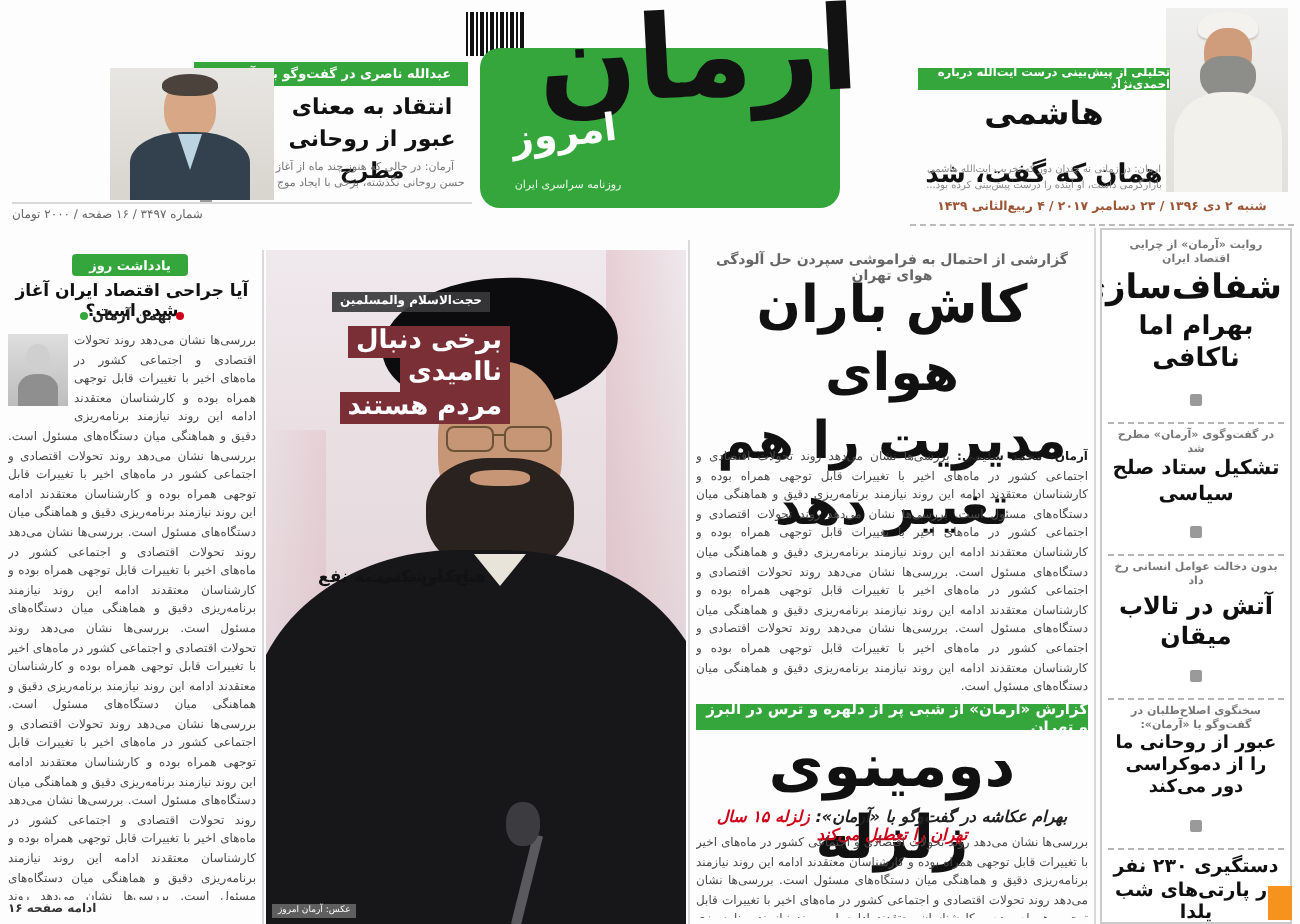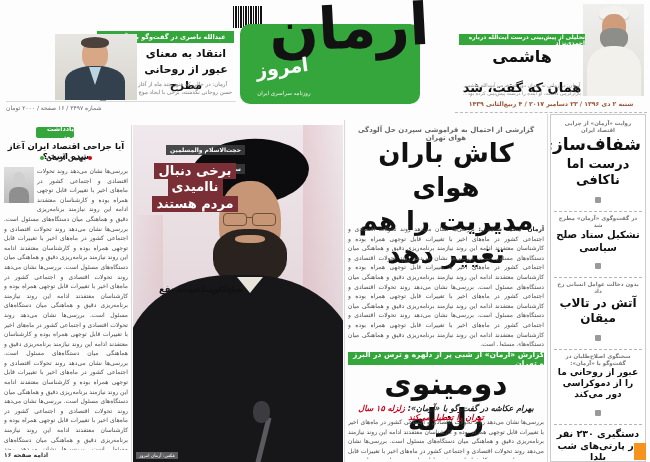--- a/index.html
+++ b/index.html
@@ -68,21 +68,21 @@
   <div class="abs hl c" style="left:459px;top:47px;width:126px;font-size:16px;">هاشمی</div>
   <div class="abs hl c" style="left:459px;top:80px;width:126px;font-size:13px;">همان که گفت، شد</div>
   <div class="abs rtl c" style="left:459px;top:82px;width:126px;height:16px;font-size:5px;color:#888;line-height:1.5;overflow:hidden;">آرمان: در زمانی نه چندان دور که تخریب آیت‌الله هاشمی بازارگرمی داشت، او آینده را درست پیش‌بینی کرده بود...</div>
 
   <div class="abs c dash" style="left:455px;top:100px;width:192px;height:13px;font-size:6.2px;color:#9b5434;font-weight:bold;">شنبه ۲ دی ۱۳۹۶ / ۲۳ دسامبر ۲۰۱۷ / ۴ ربیع‌الثانی ۱۴۳۹</div>
 
   <div class="abs vline" style="left:131px;top:125px;height:337px;"></div>
   <div class="abs vline" style="left:344px;top:120px;height:342px;"></div>
   <div class="abs vline" style="left:547px;top:114px;height:348px;"></div>
 
-  <div class="abs greenstrip" style="left:36px;top:127px;width:38px;height:11px;font-size:6.5px;border-radius:2px;">یادداشت روز</div>
+  <div class="abs greenstrip" style="left:36px;top:127px;width:58px;height:11px;font-size:6.5px;border-radius:2px;">یادداشت روز</div>
   <div class="abs hl c rtl" style="left:4px;top:141px;width:124px;font-size:8.5px;">آیا جراحی اقتصاد ایران آغاز شده است؟</div>
   <div class="abs c rtl" style="left:4px;top:154px;width:124px;font-size:7px;font-weight:bold;color:#222;">
     <span class="dot" style="background:#d0021b;"></span>
     <span>بهمن آرمان</span>
     <span class="dot" style="background:#35a63c;"></span>
   </div>
   <div class="abs rtl body-txt" style="left:4px;top:166px;width:124px;height:284px;">
     <span class="ph" style="float:left;position:relative;display:block;width:30px;height:36px;margin:1px 3px 2px 0;background:linear-gradient(180deg,#dedede,#bdbdbd);">
       <span style="position:absolute;left:9px;top:5px;width:12px;height:14px;background:#cfcfcf;border-radius:48%;display:block;"></span>
       <span style="position:absolute;left:5px;top:20px;width:20px;height:16px;background:#8f8f8f;border-radius:45% 45% 0 0;display:block;"></span>
@@ -109,21 +109,21 @@
     <div style="left:-8px;top:150px;width:230px;height:190px;background:#17171a;border-radius:45% 45% 0 0;"></div>
     <div style="left:104px;top:152px;width:26px;height:16px;background:#e8e4da;clip-path:polygon(0 0,100% 0,50% 100%);"></div>
 
     <div style="left:128px;top:292px;width:5px;height:46px;background:#5a5a5e;transform:rotate(14deg);"></div>
     <div style="left:120px;top:276px;width:17px;height:22px;background:#3c3c40;border-radius:45%;"></div>
 
     <div class="rtl" style="left:2px;top:12px;width:110px;text-align:right;">
       <span class="lbl-line">حجت‌الاسلام والمسلمین</span><br>
       <span class="lbl-line">سید علی خمینی:</span>
     </div>
-    <div class="rtl" style="left:2px;top:38px;width:120px;text-align:center;font-size:13px;">
+    <div class="rtl" style="left:2px;top:38px;width:120px;text-align:right;font-size:13px;">
       <span class="qline">برخی دنبال</span><br>
       <span class="qline">ناامیدی</span><br>
       <span class="qline">مردم هستند</span>
     </div>
     <div class="rtl" style="left:6px;top:158px;width:104px;text-align:right;font-size:8.5px;font-weight:900;color:#121212;line-height:1.5;">
       <div>ساختارشکنی به نفع</div>
       <div>هیچ‌کس نیست</div>
     </div>
     <div style="left:3px;bottom:3px;background:rgba(120,120,120,.75);color:#fff;font-size:4.5px;padding:1px 3px;" class="rtl">عکس: آرمان امروز</div>
   </div>
@@ -144,21 +144,21 @@
   <div class="abs c rtl" style="left:348px;top:404px;width:196px;font-size:8px;font-weight:bold;color:#222;font-style:italic;">
     <span>بهرام عکاشه در گفت‌وگو با «آرمان»: </span><span style="color:#d0021b;">زلزله ۱۵ سال تهران را تعطیل می‌کند</span>
   </div>
   <div class="abs rtl body-txt" style="left:348px;top:417px;width:196px;height:42px;">بررسی‌ها نشان می‌دهد روند تحولات اقتصادی و اجتماعی کشور در ماه‌های اخیر با تغییرات قابل توجهی همراه بوده و کارشناسان معتقدند ادامه این روند نیازمند برنامه‌ریزی دقیق و هماهنگی میان دستگاه‌های مسئول است. بررسی‌ها نشان می‌دهد روند تحولات اقتصادی و اجتماعی کشور در ماه‌های اخیر با تغییرات قابل توجهی همراه بوده و کارشناسان معتقدند ادامه این روند نیازمند برنامه‌ریزی دقیق و هماهنگی میان دستگاه‌های مسئول است. بررسی‌ها نشان می‌دهد روند تحولات اقتصادی و اجتماعی کشور در ماه‌های اخیر با تغییرات قابل توجهی همراه بوده و کارشناسان معتقدند ادامه این روند نیازمند برنامه‌ریزی دقیق و هماهنگی میان دستگاه‌های مسئول است. بررسی‌ها نشان می‌دهد روند تحولات اقتصادی و اجتماعی کشور در ماه‌های اخیر با تغییرات قابل توجهی همراه بوده و کارشناسان معتقدند ادامه این روند نیازمند برنامه‌ریزی دقیق و هماهنگی میان دستگاه‌های مسئول است. </div>
 
   <div id="right-col" class="abs rtl" style="left:550px;top:114px;width:96px;height:348px;">
 
     <div class="rc-item">
       <div class="rc-kick">روایت «آرمان» از چرایی اقتصاد ایران</div>
       <div class="rc-hl" style="font-size:17px;">شفاف‌سازی</div>
-      <div class="rc-hl" style="font-size:13px;">درست اما ناکافی</div>
+      <div class="rc-hl" style="font-size:13px;">بهرام اما ناکافی</div>
       <span class="sq-icon"></span>
     </div>
 
     <div class="rc-item">
       <div class="rc-kick">در گفت‌وگوی «آرمان» مطرح شد</div>
       <div class="rc-hl" style="font-size:10px;">تشکیل ستاد صلح سیاسی</div>
       <span class="sq-icon"></span>
     </div>
 
     <div class="rc-item">

